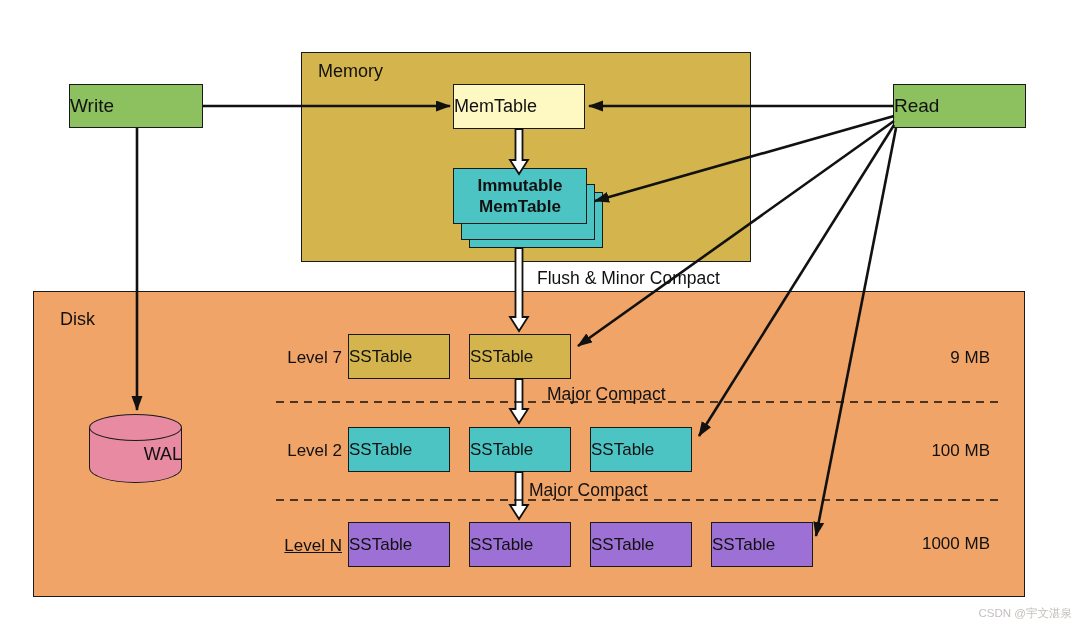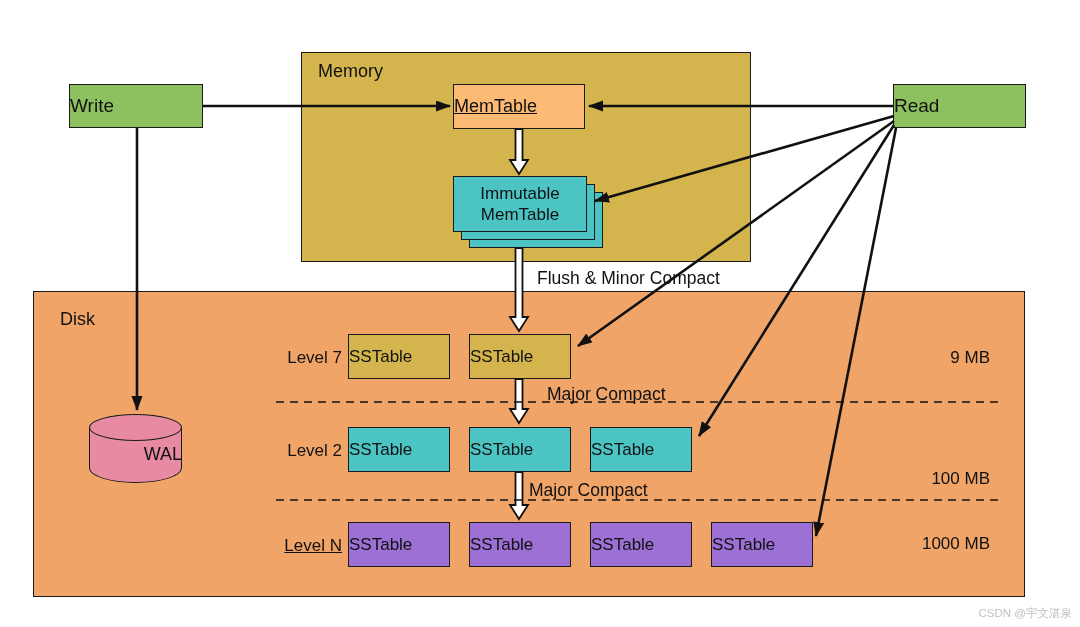--- a/index.html
+++ b/index.html
@@ -4,21 +4,21 @@
 <style>
   html,body{margin:0;padding:0;background:#ffffff;}
   #canvas{position:relative;width:1080px;height:627px;background:#ffffff;overflow:hidden;
           font-family:"Liberation Sans",sans-serif;color:#111;}
   .abs{position:absolute;box-sizing:border-box;}
   .node{position:absolute;box-sizing:border-box;border:1.6px solid #1a1a1a;
         display:flex;align-items:center;text-align:center;}
   .region-label{position:absolute;font-size:18px;font-weight:400;}
   .green{background:#8dc05e;}
   .mustard{background:#d4b44c;}
-  .blue{background:#fdba74;text-decoration:underline;}
+  .blue{background:#fef9c3;}
   .teal{background:#4cc4c4;}
   .orange{background:#f1a468;}
   .purple{background:#9c70d4;}
   .node-label{font-size:19px;}
   .sstable{width:102px;height:45px;font-size:17px;}
   .lvl-label{position:absolute;width:72px;text-align:right;font-size:17px;}
   .size-label{position:absolute;left:898px;width:92px;text-align:right;font-size:17px;}
   .anno{position:absolute;font-size:17.5px;white-space:nowrap;}
   #overlay{position:absolute;left:0;top:0;z-index:6;pointer-events:none;}
   .boxlayer{z-index:2;}
@@ -48,21 +48,21 @@
   <div class="node green node-label" style="left:893px;top:84px;width:133px;height:44px;z-index:3;">
     <span>Read</span>
   </div>
 
   <div class="node blue node-label" style="left:453px;top:84px;width:132px;height:45px;z-index:3;font-size:18px;">
     <span>MemTable</span>
   </div>
 
   <div class="node teal" style="left:469px;top:192px;width:134px;height:56px;z-index:3;"></div>
   <div class="node teal" style="left:461px;top:184px;width:134px;height:56px;z-index:3;"></div>
-  <div class="node teal imm-main" style="left:453px;top:176px;width:134px;height:56px;z-index:4;">
+  <div class="node teal imm-main" style="left:453px;top:168px;width:134px;height:56px;z-index:4;font-weight:bold;">
     <span>Immutable MemTable</span>
   </div>
 
   <div class="wal-body" style="z-index:3;"></div>
   <div class="wal-top" style="z-index:3;"></div>
   <div class="wal-text">WAL</div>
 
   <div class="anno" style="left:537px;top:268px;z-index:4;">Flush &amp; Minor Compact</div>
   <div class="anno" style="left:547px;top:384px;z-index:4;">Major Compact</div>
   <div class="anno" style="left:529px;top:480px;z-index:4;">Major Compact</div>
@@ -79,21 +79,21 @@
   <div class="lvl-label" style="left:270px;top:441px;z-index:3;">Level 2</div>
   <div class="node teal sstable" style="left:348px;top:427px;z-index:3;">
     <span>SSTable</span>
   </div>
   <div class="node teal sstable" style="left:469px;top:427px;z-index:3;">
     <span>SSTable</span>
   </div>
   <div class="node teal sstable" style="left:590px;top:427px;z-index:3;">
     <span>SSTable</span>
   </div>
-  <div class="size-label" style="top:441px;z-index:3;margin-top:28px;">100 MB</div>
+  <div class="size-label" style="top:441px;z-index:3;">100 MB</div>
 
   <div class="lvl-label" style="left:270px;top:536px;z-index:3;text-decoration:underline;">Level N</div>
   <div class="node purple sstable" style="left:348px;top:522px;z-index:3;">
     <span>SSTable</span>
   </div>
   <div class="node purple sstable" style="left:469px;top:522px;z-index:3;">
     <span>SSTable</span>
   </div>
   <div class="node purple sstable" style="left:590px;top:522px;z-index:3;">
     <span>SSTable</span>

